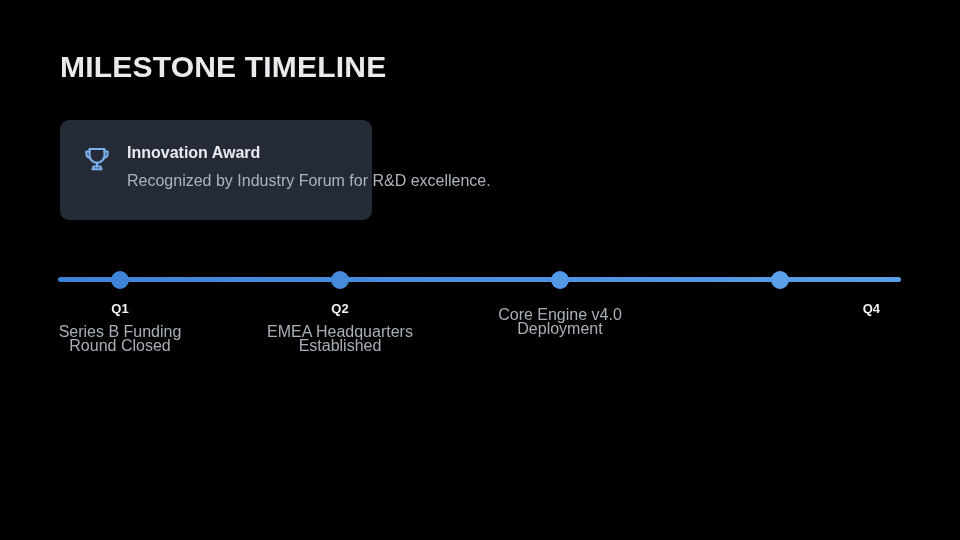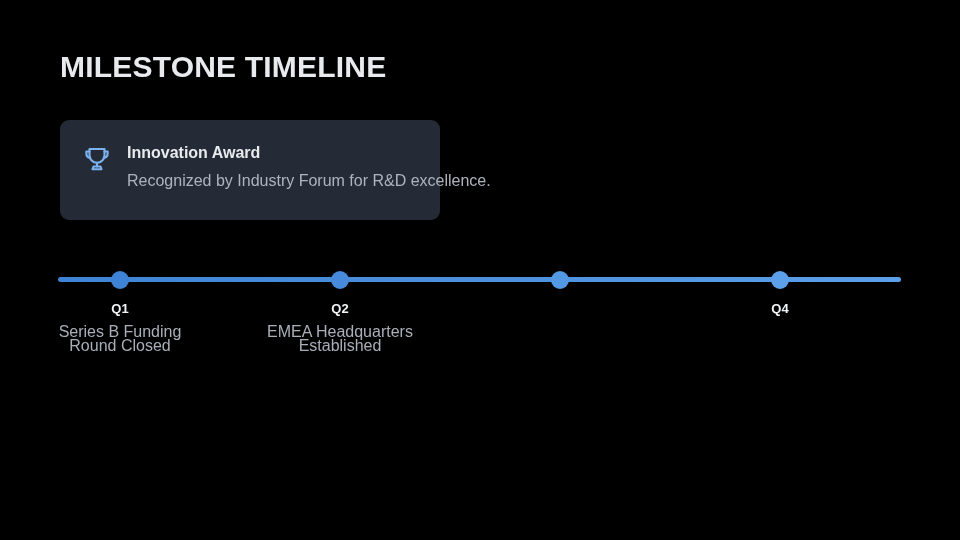--- a/index.html
+++ b/index.html
@@ -16,21 +16,21 @@
     position:absolute; left:60px; top:50px;
     font-size:30px; font-weight:bold;
     letter-spacing:0.2px;
     color:#e8eaed;
     white-space:nowrap;
   }
 
   
   #award-card {
     position:absolute; left:60px; top:120px;
-    width:380px; height:100px;
+    width:312px; height:100px;
     background:#252b36;
     border-radius:9px;
     display:flex; align-items:flex-start;
     padding:22px 28px 0 22px;
   }
   #trophy-icon {
     width:30px; height:30px;
     flex:0 0 30px;
     margin-top:2px;
     display:block;
@@ -106,21 +106,22 @@
     </div>
 
     <div class="tl-node" style="left:340px;">
       <div class="tl-dot" style="background:#4789da;"></div>
       <div class="tl-quarter">Q2</div>
       <div class="tl-label">EMEA Headquarters Established</div>
     </div>
 
     <div class="tl-node" style="left:560px;">
       <div class="tl-dot" style="background:#5298e4;"></div>
+      <div class="tl-label">Core Engine v4.0 Deployment</div>
     </div>
 
-    <div class="tl-node" style="left:780px;">
+    <div class="tl-node" style="left:780px;text-align:right;">
       <div class="tl-dot" style="background:#5ba0e8;"></div>
       <div class="tl-quarter">Q4</div>
     </div>
   </div>
 
 </div>
 
 </body></html>

